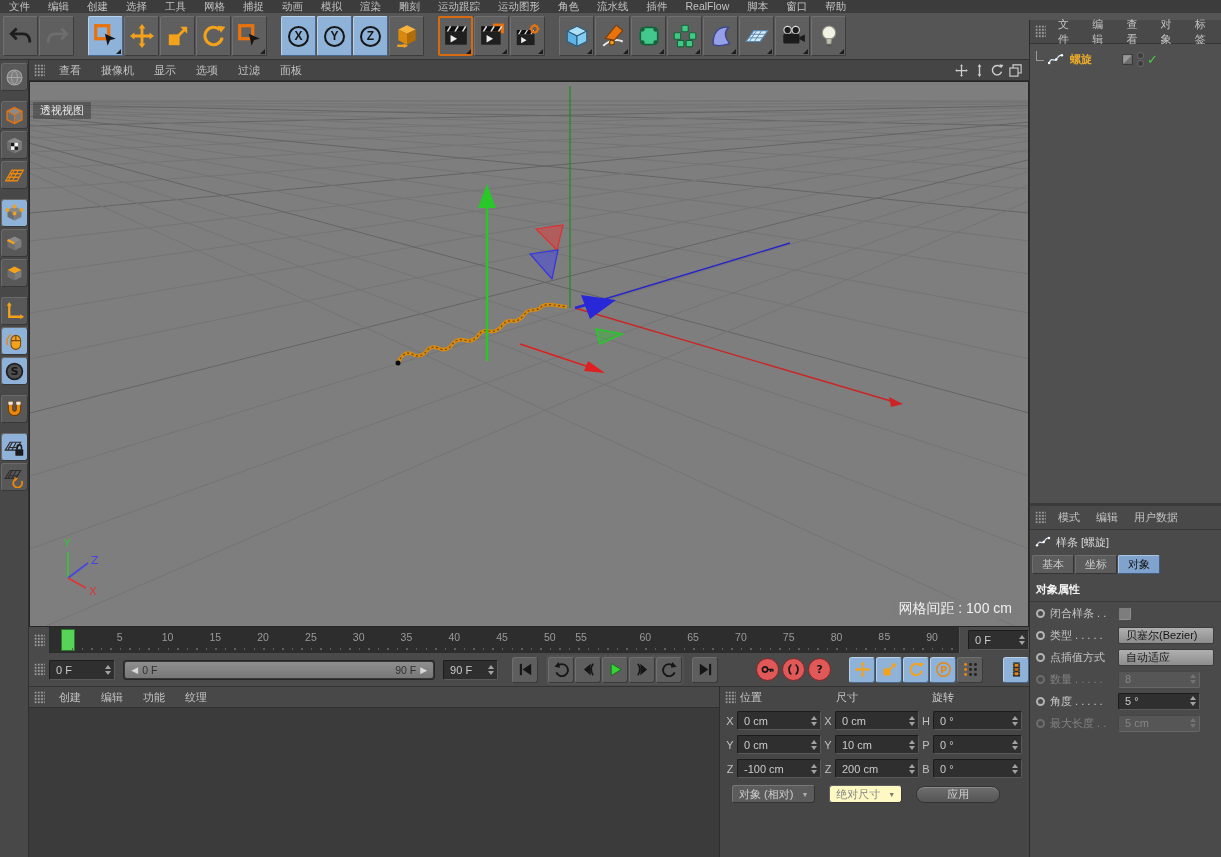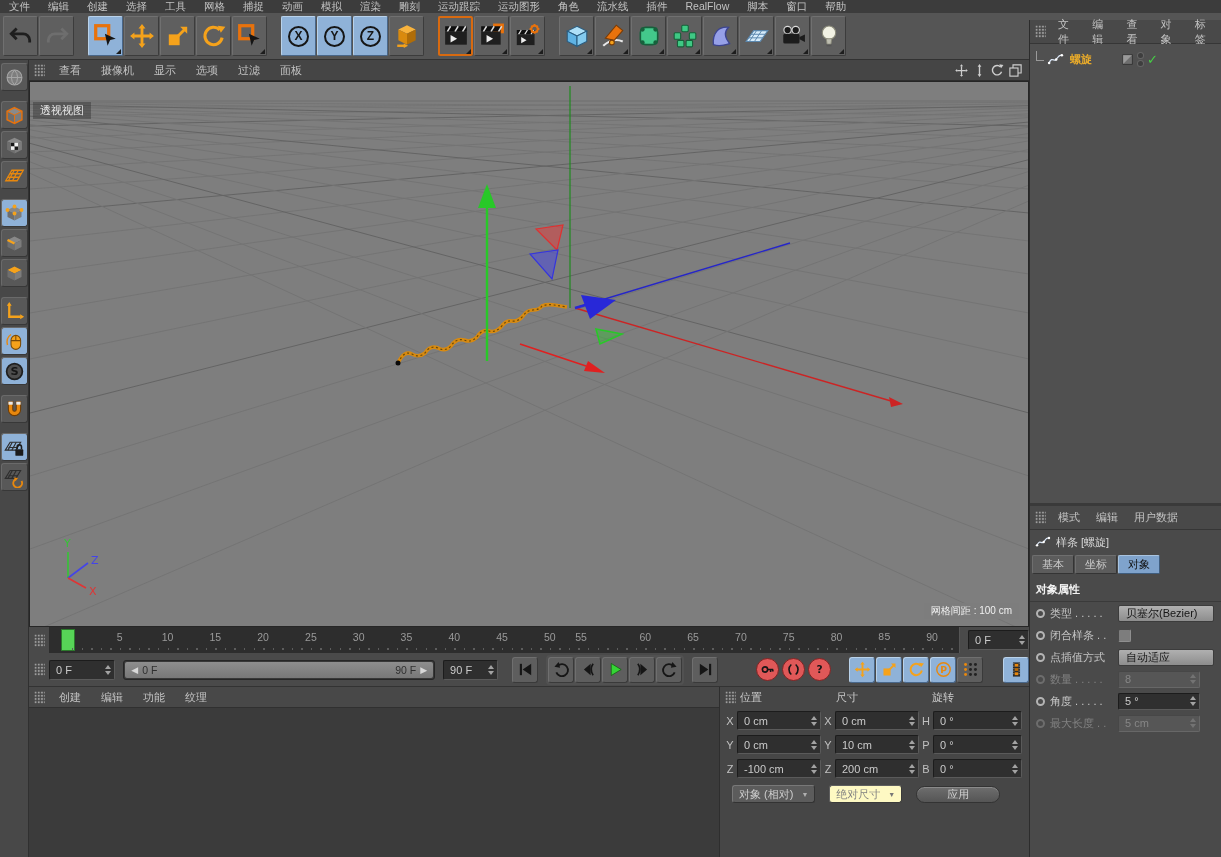--- a/index.html
+++ b/index.html
@@ -41,21 +41,21 @@
   #viewport-menu .mitem{padding:0 10px;color:#c2c2c2;cursor:default;}
   .grip{width:11px;height:13px;margin:0 4px 0 5px;flex:none;
     background-image:radial-gradient(circle,#9d9d9d 1px,rgba(0,0,0,0) 1.3px);background-size:3.2px 3.2px;}
   #vp-nav{margin-left:auto;display:flex;align-items:center;gap:3px;padding-right:6px;}
   #vp-nav .icon{width:15px;height:15px;cursor:pointer;}
   #viewport{position:absolute;left:29px;top:81px;width:1000px;height:546px;background:#7e7e7e;
     border:1px solid #262626;overflow:hidden;}
   #vp-label{position:absolute;left:3px;top:20px;background:rgba(52,52,52,.45);color:#e8e8e8;
     padding:1px 7px;font-size:11px;}
   #vp-gridinfo{position:absolute;right:9px;bottom:7px;background:rgba(125,125,125,.92);
-    color:#f0f0f0;padding:1px 7px;font-size:10px;border-radius:1px;}
+    color:#f0f0f0;padding:1px 7px;font-size:14px;border-radius:1px;}
   
   #ruler{position:absolute;left:29px;top:627px;width:1000px;height:26px;background:#4a4a4a;
     display:flex;align-items:center;}
   #ruler-strip{position:relative;width:926px;height:26px;background:#2d2d2d;border-right:1px solid #555;}
   #ruler-ticks{position:absolute;inset:0;}
   .num{position:absolute;top:4px;transform:translateX(-50%);color:#9a9a9a;font-size:10.5px;}
   .num.cur{color:#ececec;}
   #playhead{position:absolute;left:12px;top:2px;width:14px;height:22px;background:#57d457;
     border:1px solid #2c7a2c;cursor:grab;}
   #tickdots{position:absolute;left:23px;right:6px;bottom:3px;height:2px;
@@ -1027,27 +1027,27 @@
   </div>
   <div id="am-tabs">
       <span class="tab">基本</span>
       <span class="tab">坐标</span>
       <span class="tab sel">对象</span>
     </div>
   <div id="am-section">对象属性</div>
 
   <div class="arow">
     <span class="ring"></span>
+    <span class="alabel">闭合样条 . .</span>
+    <span class="cb"></span>
+  </div>
+  <div class="arow">
+    <span class="ring"></span>
     <span class="alabel">类型 . . . . .</span>
     <span class="dd">贝塞尔(Bezier)</span>
-  </div>
-  <div class="arow">
-    <span class="ring"></span>
-    <span class="alabel">闭合样条 . .</span>
-    <span class="cb"></span>
   </div>
   <div class="arow">
     <span class="ring"></span>
     <span class="alabel">点插值方式</span>
     <span class="dd">自动适应</span>
   </div>
   <div class="arow dis">
     <span class="ring"></span>
     <span class="alabel">数量 . . . . .</span>
     <span class="spin dis">

